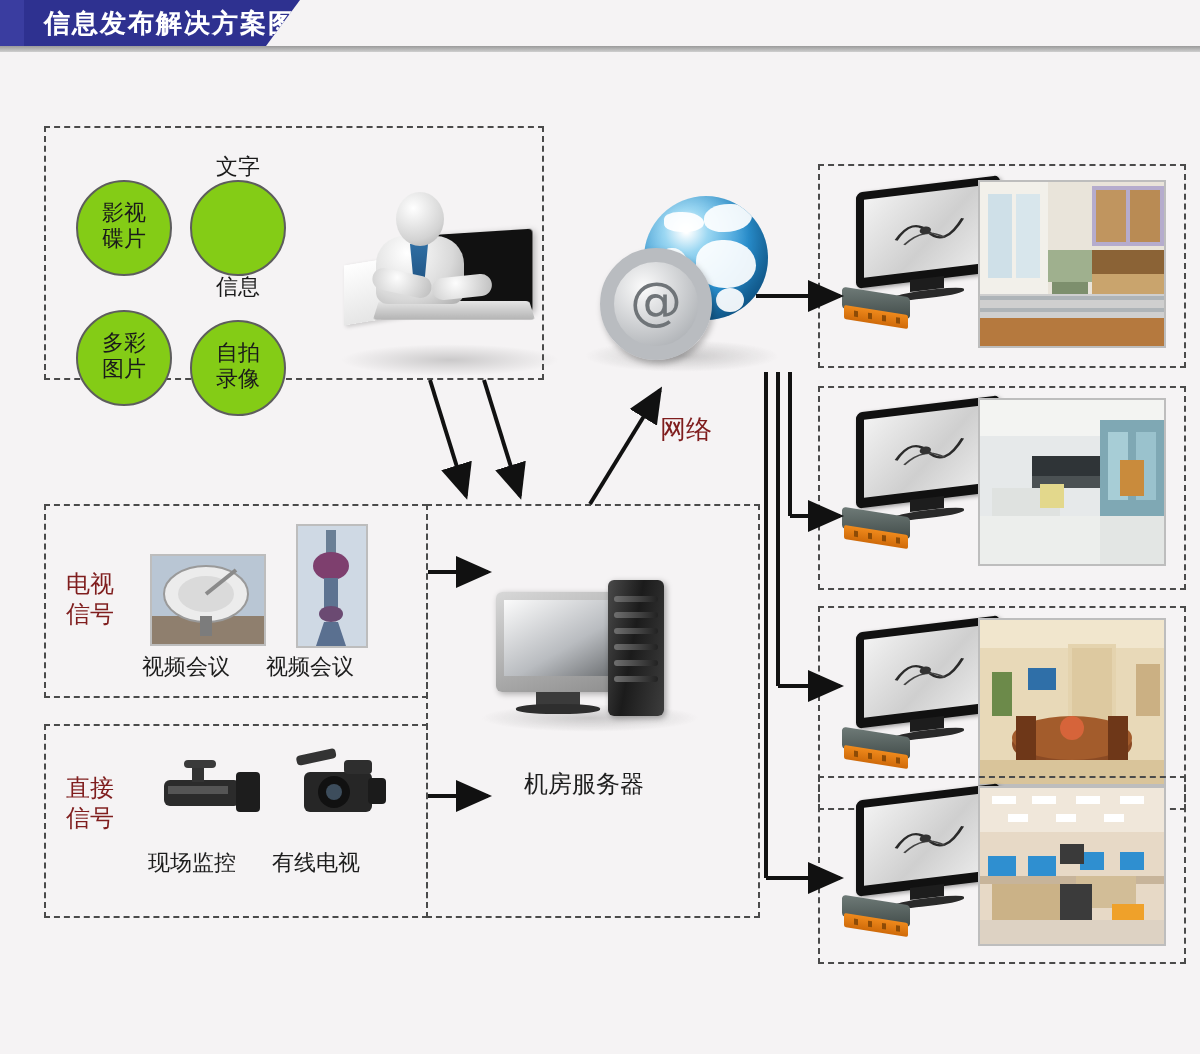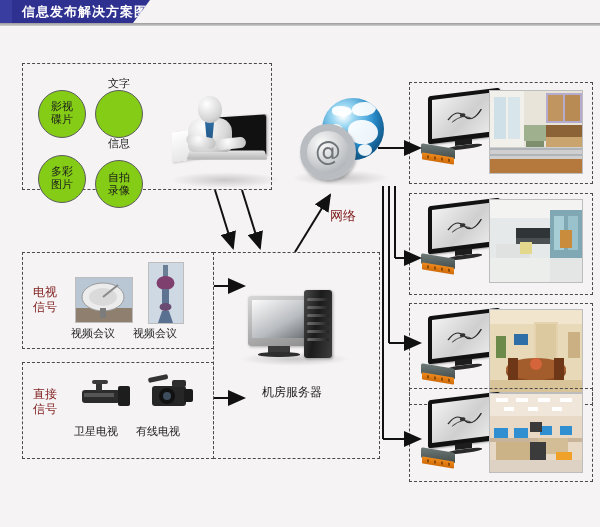--- a/index.html
+++ b/index.html
@@ -194,21 +194,21 @@
 <div class="cam" style="left:142px;top:372px;width:56px;height:42px;">
   <svg width="56" height="42" viewBox="0 0 56 42">
     <rect x="10" y="14" width="34" height="20" rx="3" fill="#262626"></rect>
     <circle cx="25" cy="24" r="8" fill="#111"></circle>
     <circle cx="25" cy="24" r="4" fill="#3d4d5c"></circle>
     <rect x="6" y="4" width="20" height="5" rx="2" fill="#333" transform="rotate(-12 16 6)"></rect>
     <rect x="30" y="8" width="14" height="7" rx="2" fill="#2e2e2e"></rect>
     <rect x="42" y="17" width="9" height="13" rx="2" fill="#1b1b1b"></rect>
   </svg>
 </div>
-<div class="cap" style="left:74px;top:424px;">卫星电视</div>
+<div class="cap" style="left:74px;top:424px;">现场监控</div>
 <div class="cap" style="left:136px;top:424px;">有线电视</div>
 
 <div class="dbox" style="left:213px;top:252px;width:165px;height:205px;"></div>
 <div class="shadow" style="left:240px;top:352px;width:110px;height:14px;"></div>
 <div class="server" style="left:248px;top:290px;width:90px;height:70px;">
   <div class="mon">
     <div class="mscr"></div>
   </div>
   <div class="mfoot"></div>
   <div class="mbase"></div>

